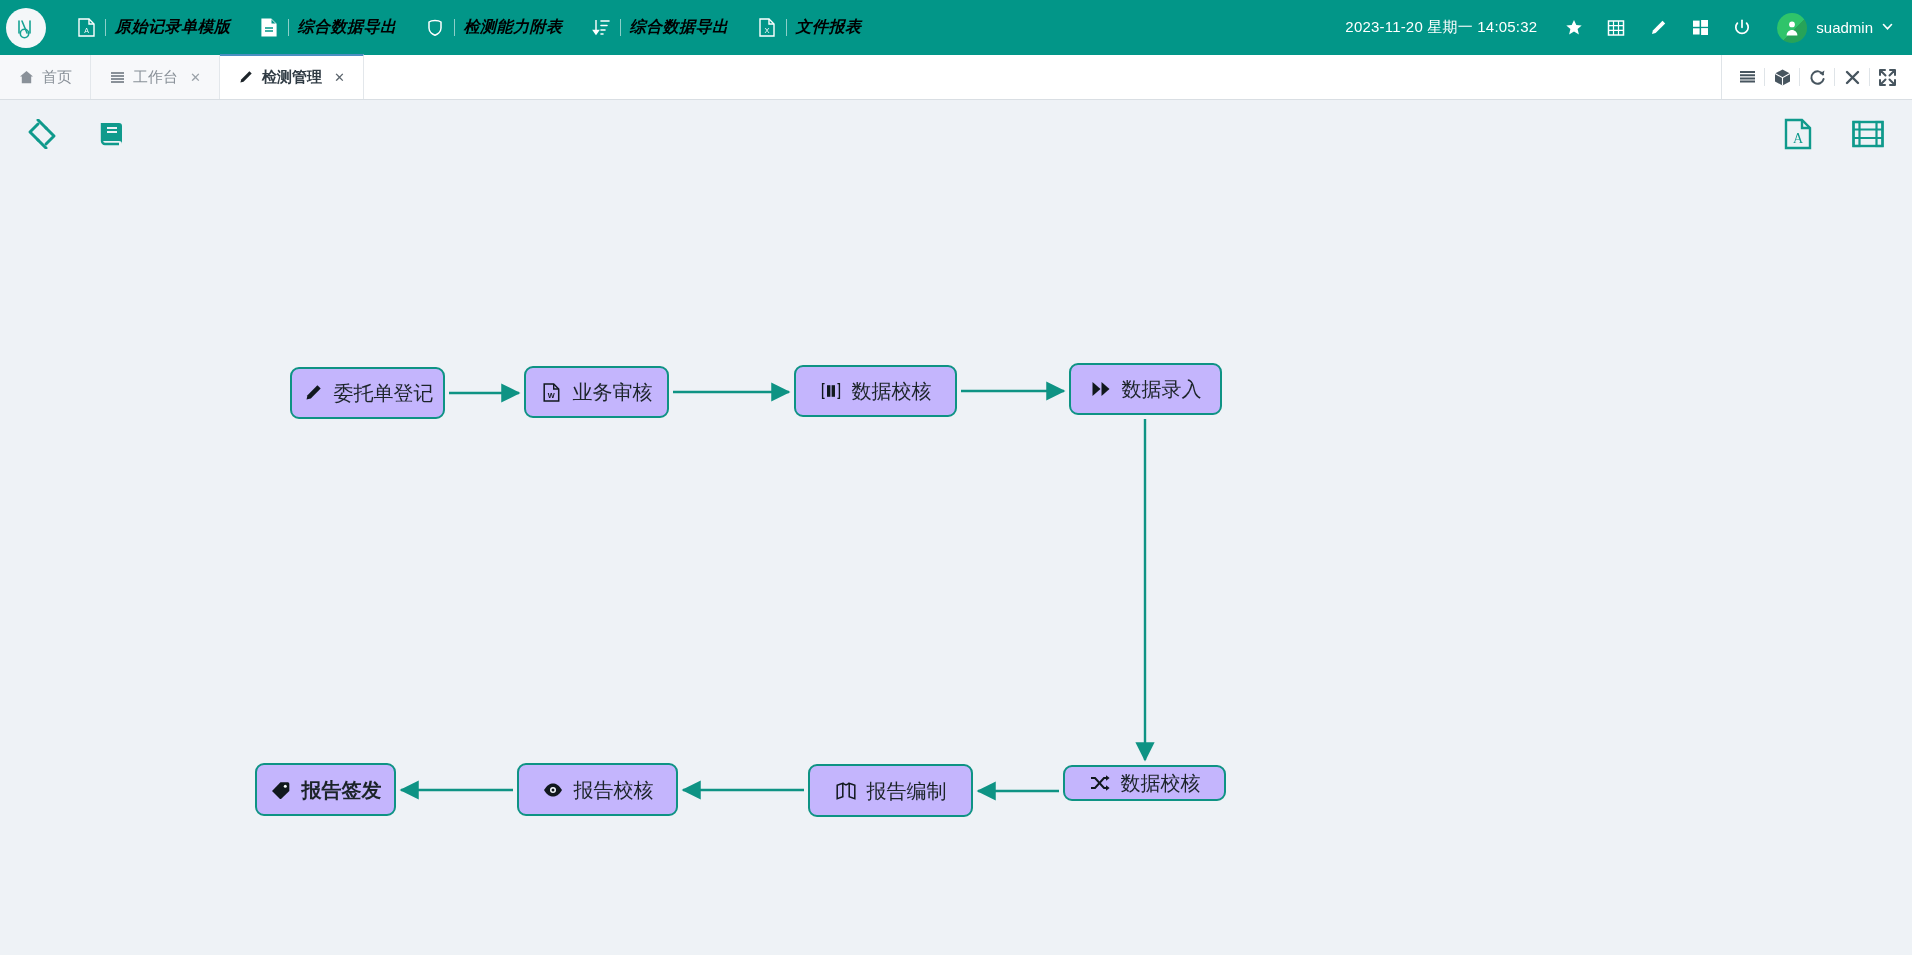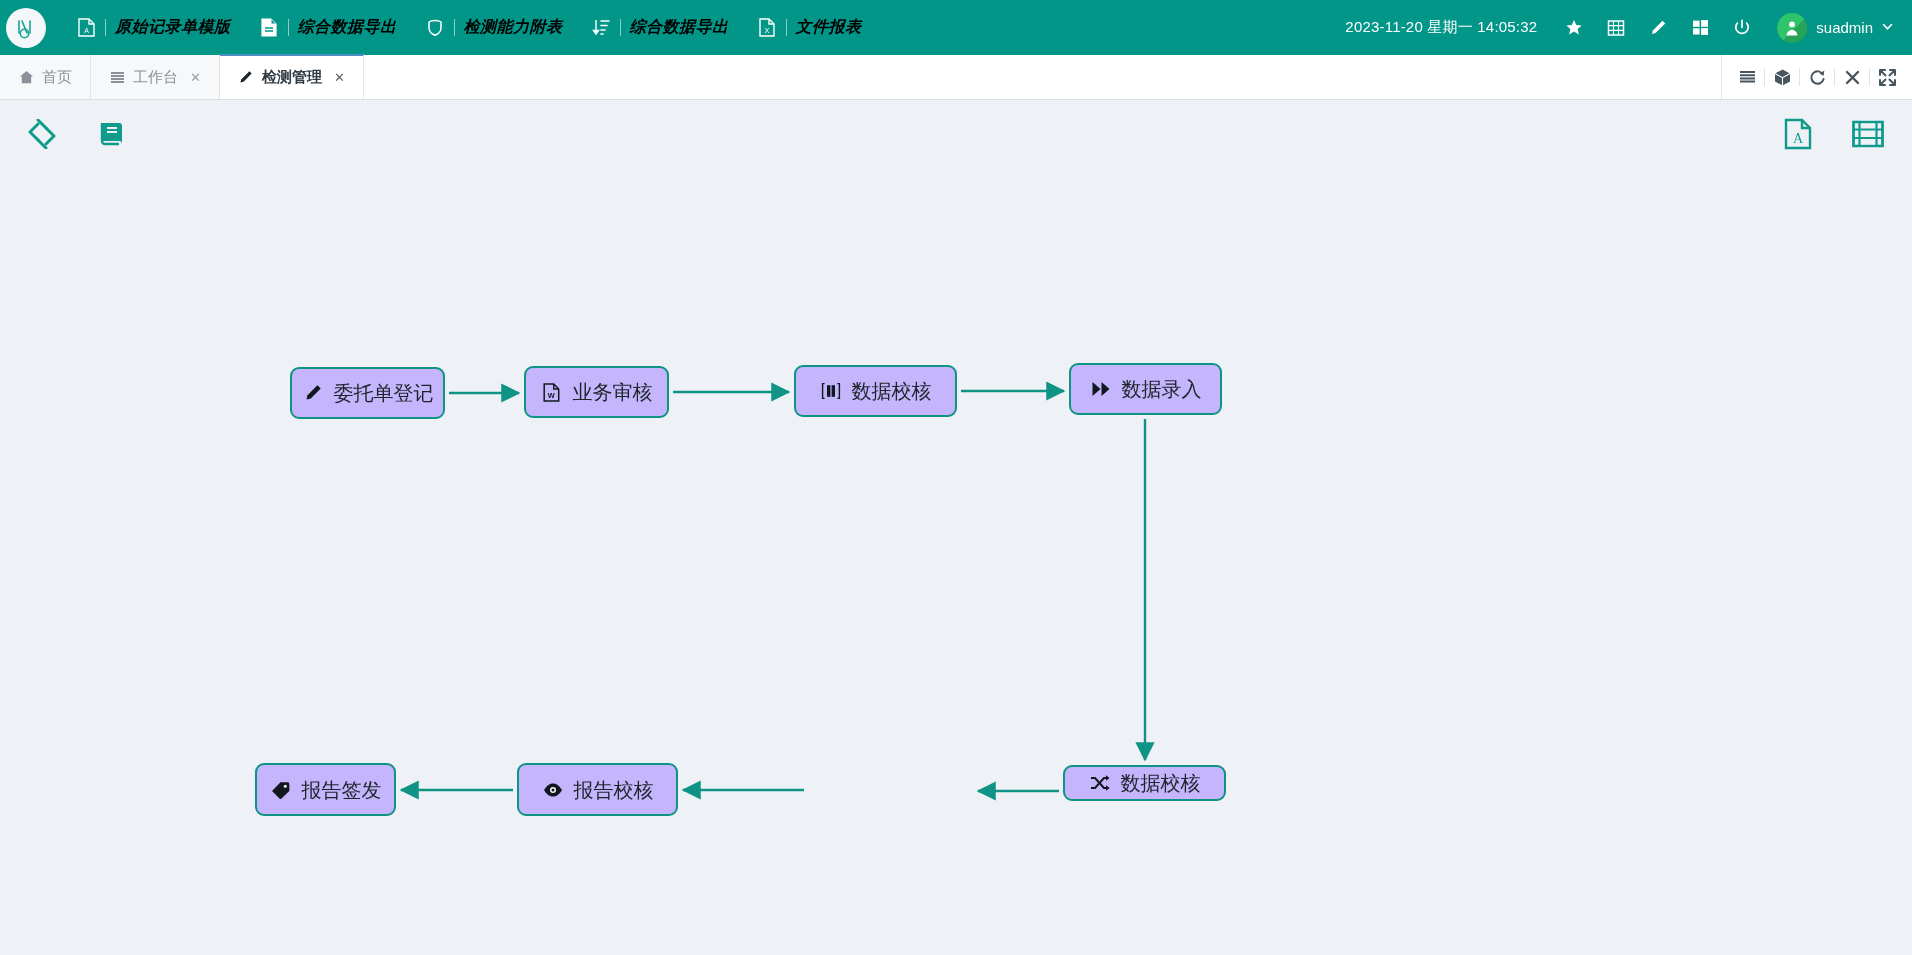--- a/index.html
+++ b/index.html
@@ -585,33 +585,43 @@
         <svg width="20" height="18" viewBox="0 0 20 18">
           <path d="M1 4 h4 l9 10 h3" fill="none" stroke="#11181d" stroke-width="2"></path>
           <path d="M1 14 h4 l9-10 h3" fill="none" stroke="#11181d" stroke-width="2"></path>
           <path d="M16 1.2 L19.6 4 L16 6.8z" fill="#11181d"></path>
           <path d="M16 11.2 L19.6 14 L16 16.8z" fill="#11181d"></path>
         </svg>
       </span>
       <span class="n-label">数据校核</span>
     </div>
 
+    <div class="node" style="left:808px; top:664px; width:165px; height:53px;">
+      <span class="n-ico">
+        <svg width="20" height="18" viewBox="0 0 20 18">
+          <path d="M1.2 3.2 L6.8 1.4 v13.4 L1.2 16.6z" fill="none" stroke="#11181d" stroke-width="1.5"></path>
+          <path d="M18.8 3.2 L13.2 1.4 v13.4 l5.6 1.8z" fill="none" stroke="#11181d" stroke-width="1.5"></path>
+          <path d="M6.8 1.4 L10 3 l3.2-1.6" fill="none" stroke="#11181d" stroke-width="1.4"></path>
+        </svg>
+      </span>
+      <span class="n-label">报告编制</span>
+    </div>
 
     <div class="node" style="left:517px; top:663px; width:161px; height:53px;">
       <span class="n-ico">
         <svg width="20" height="16" viewBox="0 0 20 16">
           <path d="M1 8 C4 3 7 1.4 10 1.4 S16 3 19 8 C16 13 13 14.6 10 14.6 S4 13 1 8z" fill="#11181d"></path>
           <circle cx="10" cy="8" r="3" fill="#f7f9fc"></circle>
           <circle cx="10" cy="8" r="1.5" fill="#11181d"></circle>
         </svg>
       </span>
       <span class="n-label">报告校核</span>
     </div>
 
-    <div class="node" style="left:255px; top:663px; width:141px; height:53px;">
+    <div class="node" style="left:255px; top:663px; width:141px; height:53px;font-weight:bold;">
       <span class="n-ico">
         <svg width="19" height="18" viewBox="0 0 19 18">
           <path d="M9.5 1.2 h7.3 a1.5 1.5 0 0 1 1.5 1.5 v7.3 L9.5 18.5 1 10z" fill="#11181d"></path>
           <circle cx="14.3" cy="5.2" r="1.5" fill="#f7f9fc"></circle>
         </svg>
       </span>
       <span class="n-label">报告签发</span>
     </div>
 
   </div>

